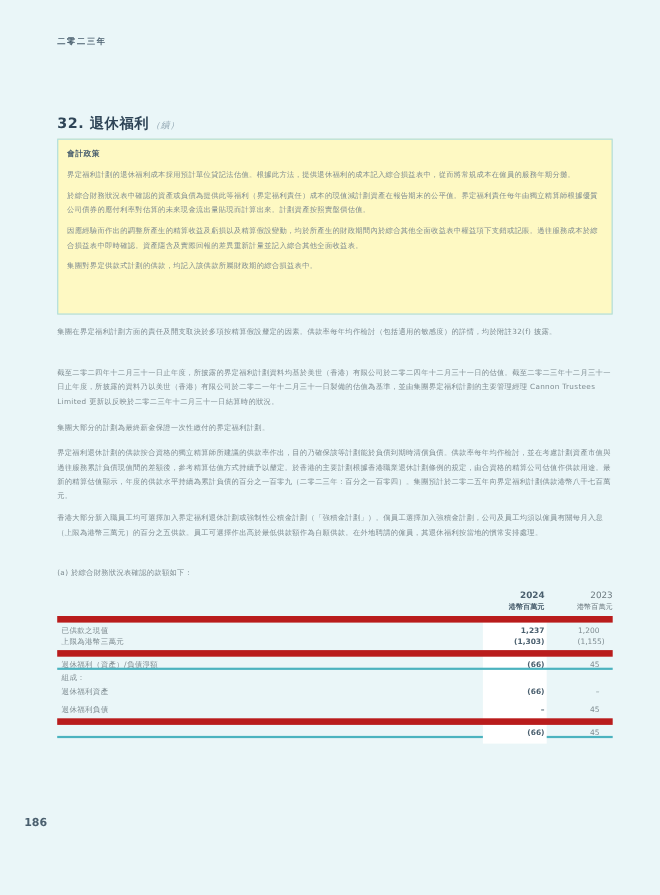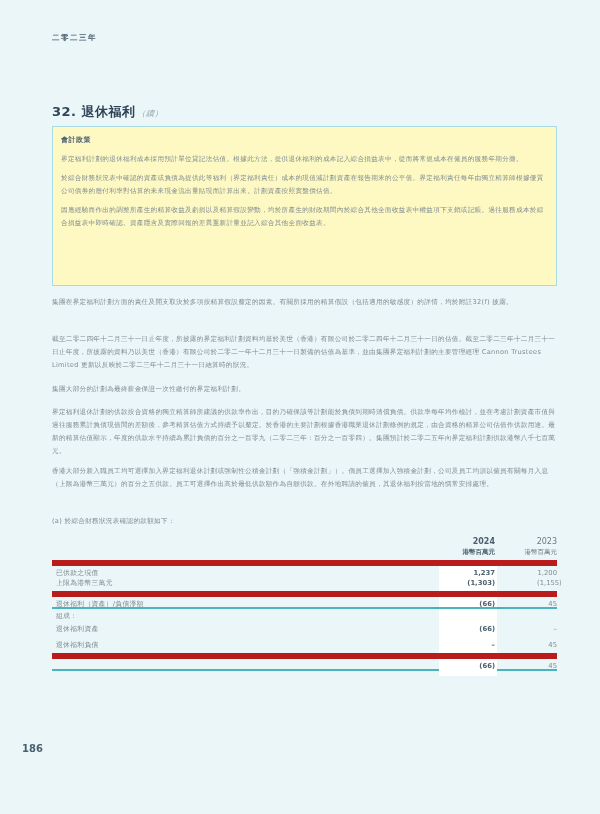--- a/index.html
+++ b/index.html
@@ -42,21 +42,21 @@
     .year { font-size: 8px; line-height: 11px; }
     .year.bold { font-weight: bold; color: #4a5f6e; }
     .unit { font-size: 6.5px; line-height: 10px; }
     .unit.bold { color: #4a5f6e; font-weight: bold; }
     .col24bg {
       position: absolute; left: 387px; top: 25px; width: 58px; height: 115px; background: #ffffff;
     }
     .row { position: relative; height: 15.5px; font-size: 6.8px; line-height: 15.5px; }
     .row .lbl { position: absolute; left: 4px; color: #7f8c91; letter-spacing: 0.3px; }
     .row .v24 { position: absolute; left: 385px; width: 58px; text-align: right; font-weight: bold; color: #4a5f6e; }
-    .row .v23 { position: absolute; left: 445px; width: 60px; text-align: right; color: #7f8c91; padding-left: 40px; }
+    .row .v23 { position: absolute; left: 433px; width: 60px; text-align: right; color: #7f8c91; padding-left: 40px; }
     .rule-thin { border-top: 6px solid #b91c1c; }
     .rule-thick { border-top: 2px solid #4bb3bf; }
     .page-number {
       position: absolute; left: 22px; top: 743px; font-size: 10px; color: #4a5f6e; font-weight: bold;
     }
   </style>
 </head>
 <body>
 
 <div class="page">
@@ -65,23 +65,24 @@
 
   <div class="section-title">
     <span>32. 退休福利</span><span class="cont">（續）</span>
   </div>
 
   <div class="policy-box">
     <div class="policy-title">會計政策</div>
     <p>界定福利計劃的退休福利成本採用預計單位貸記法估值。根據此方法，提供退休福利的成本記入綜合損益表中，從而將常規成本在僱員的服務年期分攤。</p>
     <p>於綜合財務狀況表中確認的資產或負債為提供此等福利（界定福利責任）成本的現值減計劃資產在報告期末的公平值。界定福利責任每年由獨立精算師根據優質公司債券的應付利率對估算的未來現金流出量貼現而計算出來。計劃資產按照實盤價估值。</p>
     <p>因應經驗而作出的調整所產生的精算收益及虧損以及精算假設變動，均於所產生的財政期間內於綜合其他全面收益表中權益項下支銷或記賬。過往服務成本於綜合損益表中即時確認。資產隱含及實際回報的差異重新計量並記入綜合其他全面收益表。</p>
+    <p>集團對界定供款式計劃的供款，均記入該供款所屬財政期的綜合損益表中。</p>
   </div>
 
-  <div class="body-text" style="top:296px;">集團在界定福利計劃方面的責任及開支取決於多項按精算假設釐定的因素。有關所採用的精算假設（包括適用的敏感度）的詳情，均於附註32(f) 披露。</div>
+  <div class="body-text" style="top:296px;">集團在界定福利計劃方面的責任及開支取決於多項按精算假設釐定的因素。供款率每年均作檢討（包括適用的敏感度）的詳情，均於附註32(f) 披露。</div>
   <div class="body-text" style="top:333px;">截至二零二四年十二月三十一日止年度，所披露的界定福利計劃資料均基於美世（香港）有限公司於二零二四年十二月三十一日的估值。截至二零二三年十二月三十一日止年度，所披露的資料乃以美世（香港）有限公司於二零二一年十二月三十一日製備的估值為基準，並由集團界定福利計劃的主要管理經理 Cannon Trustees Limited 更新以反映於二零二三年十二月三十一日結算時的狀況。</div>
   <div class="body-text" style="top:383px;">集團大部分的計劃為最終薪金保證一次性繳付的界定福利計劃。</div>
   <div class="body-text" style="top:406px;">界定福利退休計劃的供款按合資格的獨立精算師所建議的供款率作出，目的乃確保該等計劃能於負債到期時清償負債。供款率每年均作檢討，並在考慮計劃資產市值與過往服務累計負債現值間的差額後，參考精算估值方式持續予以釐定。於香港的主要計劃根據香港職業退休計劃條例的規定，由合資格的精算公司估值作供款用途。最新的精算估值顯示，年度的供款水平持續為累計負債的百分之一百零九（二零二三年：百分之一百零四）。集團預計於二零二五年向界定福利計劃供款港幣八千七百萬元。</div>
   <div class="body-text" style="top:465px;">香港大部分新入職員工均可選擇加入界定福利退休計劃或強制性公積金計劃（「強積金計劃」）。倘員工選擇加入強積金計劃，公司及員工均須以僱員有關每月入息（上限為港幣三萬元）的百分之五供款。員工可選擇作出高於最低供款額作為自願供款。在外地聘請的僱員，其退休福利按當地的慣常安排處理。</div>
   <div class="body-text" style="top:515px;">(a)  於綜合財務狀況表確認的款額如下：</div>
 
   <div class="table">
     <div class="col24bg"></div>
     <div class="hdr">
       <div class="c24">

